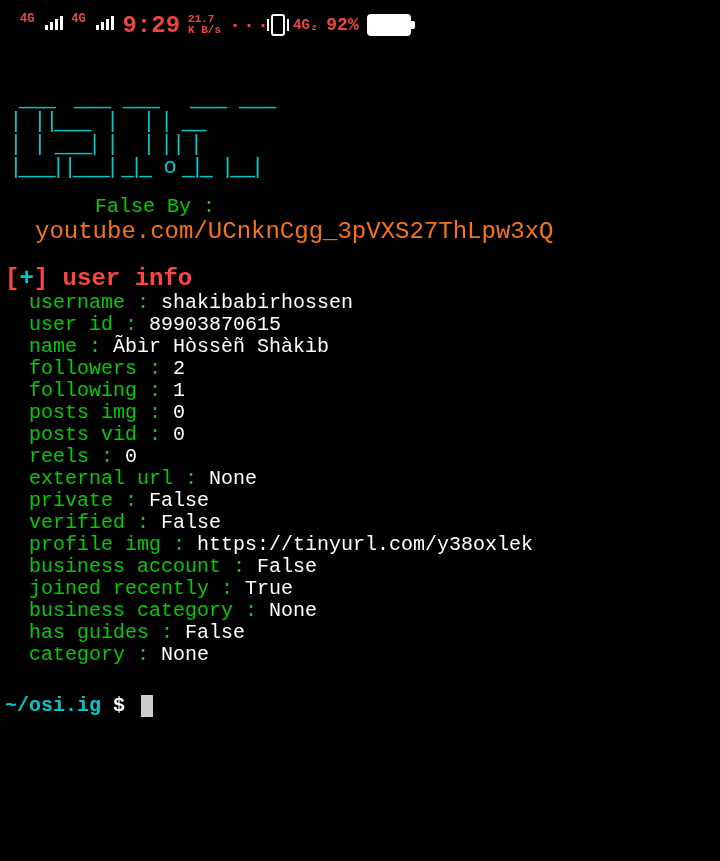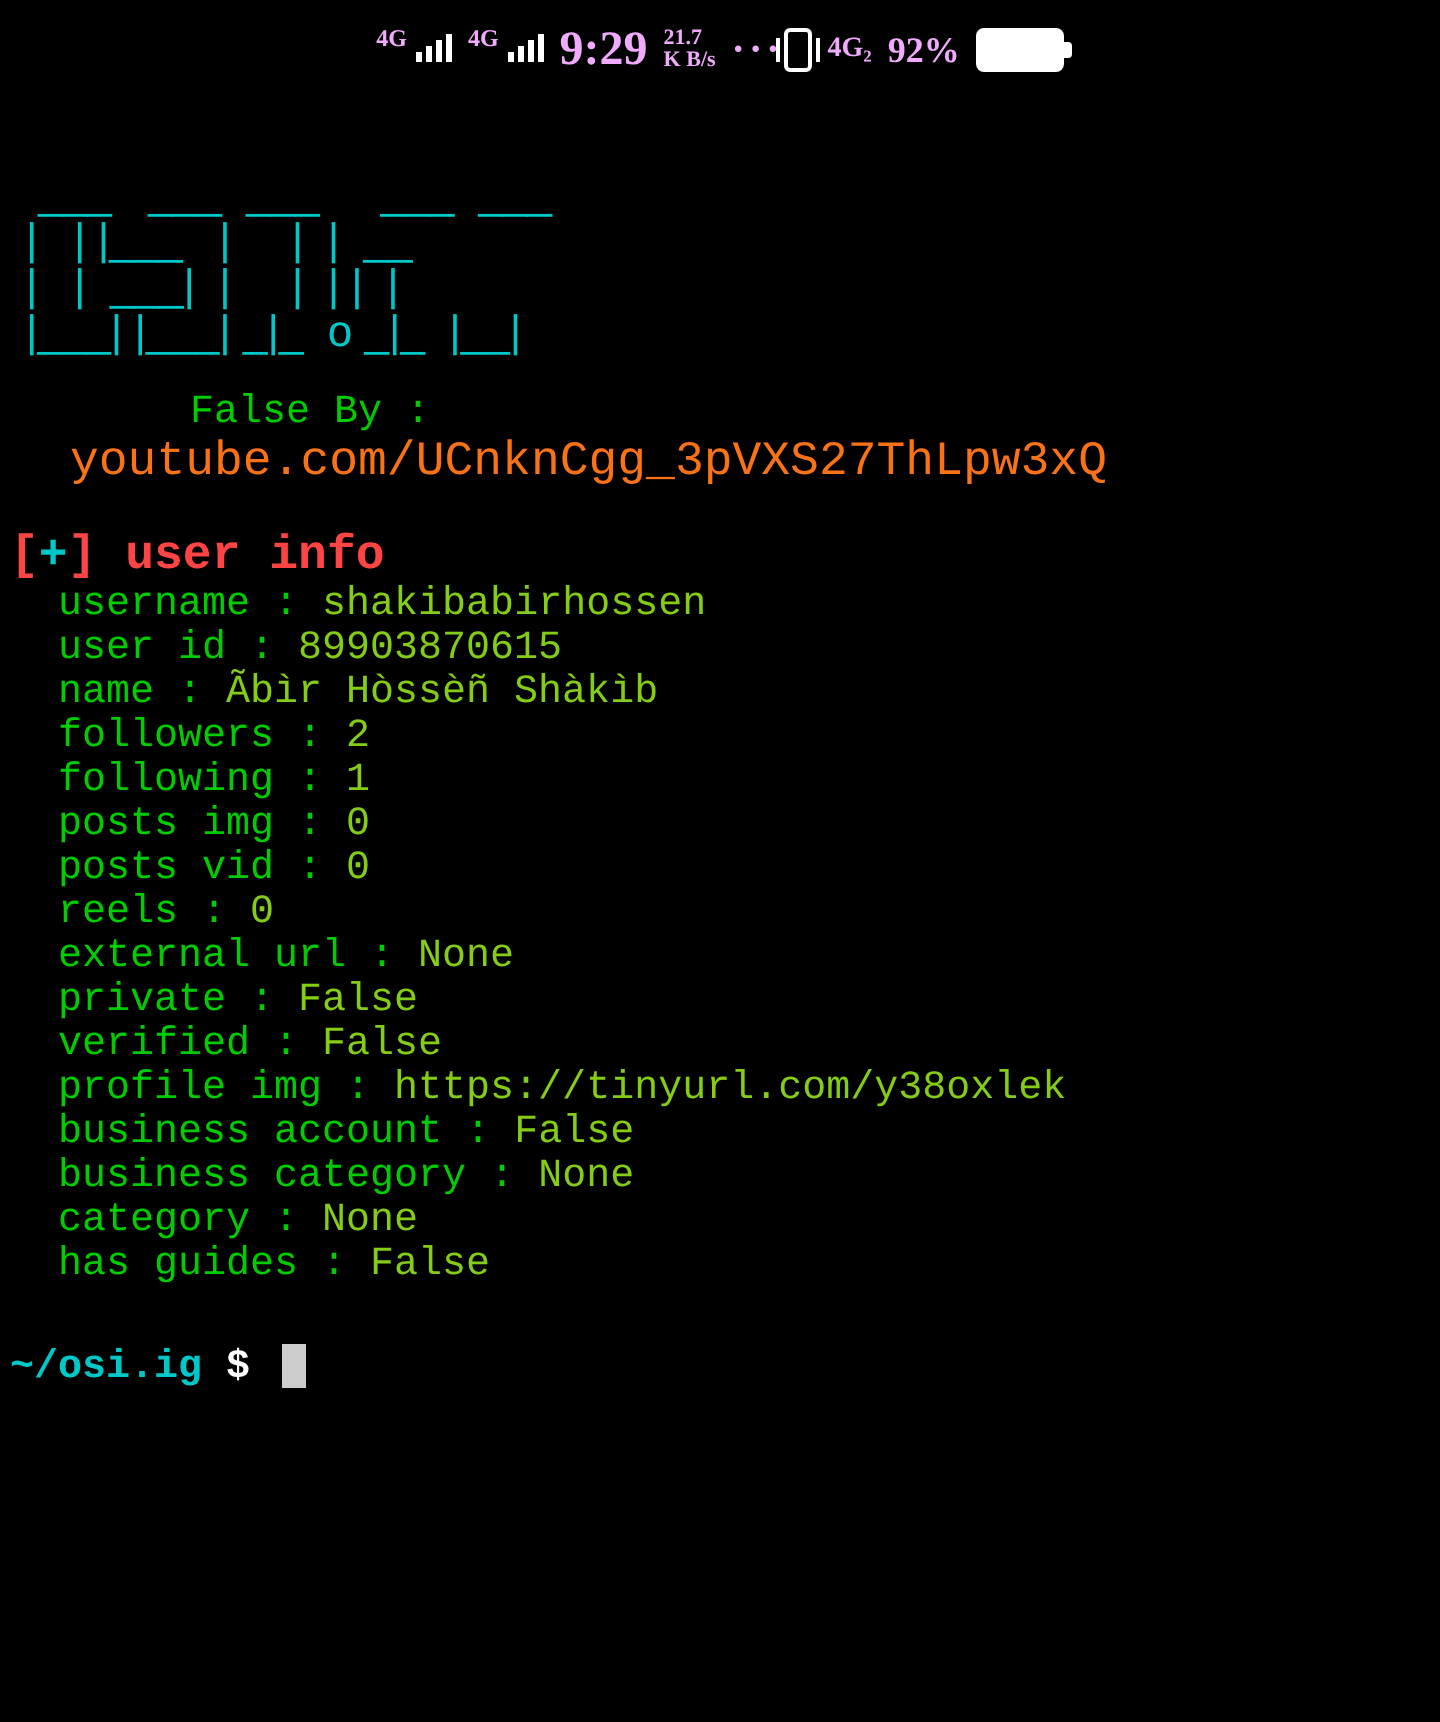--- a/index.html
+++ b/index.html
@@ -11,26 +11,25 @@
       width: 720px;
       height: 861px;
       background: #000;
       font-family: 'Courier New', monospace;
       font-size: 20px;
       overflow: hidden;
     }
     .status-bar {
       height: 50px;
       display: flex;
-      justify-content: center;
+      justify-content: flex-start;
       align-items: center;
       padding: 0 20px;
-      color: #f0abfc;
+      color: #ef4444;
       font-weight: bold;
-      font-family: Liberation Serif, serif;
     }
     .status-left, .status-right {
       display: flex;
       align-items: center;
       gap: 8px;
       font-size: 18px;
     }
     .status-left .sig {
       display: inline-flex;
       align-items: flex-end;
@@ -113,21 +112,21 @@
     .bracket-l, .bracket-r { color: #ff4444; font-weight: bold; }
     .plus { color: #00c8c8; font-weight: bold; }
     .section-title { color: #ff4444; font-weight: bold; }
     .info-line {
       font-size: 20px;
       line-height: 1.1;
       margin-left: 24px;
     }
     .key { color: #00cc00; }
     .colon { color: #00cc00; }
-    .value { color: #84cc16; text-align: right; }
+    .value { color: #ffffff; text-align: right; }
     .prompt-line {
       font-size: 20px;
       margin-top: 28px;
     }
     .prompt-path { color: #00c8c8; font-weight: bold; }
     .prompt-dollar { color: #fff; font-weight: bold; }
     .cursor {
       display: inline-block;
       width: 12px;
       height: 22px;
@@ -193,23 +192,24 @@
       <div class="info-line"><span class="key">followers </span><span class="colon">: </span><span class="value">2</span></div>
       <div class="info-line"><span class="key">following </span><span class="colon">: </span><span class="value">1</span></div>
       <div class="info-line"><span class="key">posts img </span><span class="colon">: </span><span class="value">0</span></div>
       <div class="info-line"><span class="key">posts vid </span><span class="colon">: </span><span class="value">0</span></div>
       <div class="info-line"><span class="key">reels </span><span class="colon">: </span><span class="value">0</span></div>
       <div class="info-line"><span class="key">external url </span><span class="colon">: </span><span class="value">None</span></div>
       <div class="info-line"><span class="key">private </span><span class="colon">: </span><span class="value">False</span></div>
       <div class="info-line"><span class="key">verified </span><span class="colon">: </span><span class="value">False</span></div>
       <div class="info-line"><span class="key">profile img </span><span class="colon">: </span><span class="value">https://tinyurl.com/y38oxlek</span></div>
       <div class="info-line"><span class="key">business account </span><span class="colon">: </span><span class="value">False</span></div>
+      <div class="info-line"><span class="key">joined recently </span><span class="colon">: </span><span class="value">True</span></div>
       <div class="info-line"><span class="key">business category </span><span class="colon">: </span><span class="value">None</span></div>
+      <div class="info-line"><span class="key">has guides </span><span class="colon">: </span><span class="value">False</span></div>
       <div class="info-line"><span class="key">category </span><span class="colon">: </span><span class="value">None</span></div>
-      <div class="info-line"><span class="key">has guides </span><span class="colon">: </span><span class="value">False</span></div>
     </div>
 
   <div class="prompt-line">
     <span class="prompt-path">~/osi.ig</span>
     <span class="prompt-dollar">$</span>
     <span class="cursor"></span>
   </div>
 
 </div>
 

